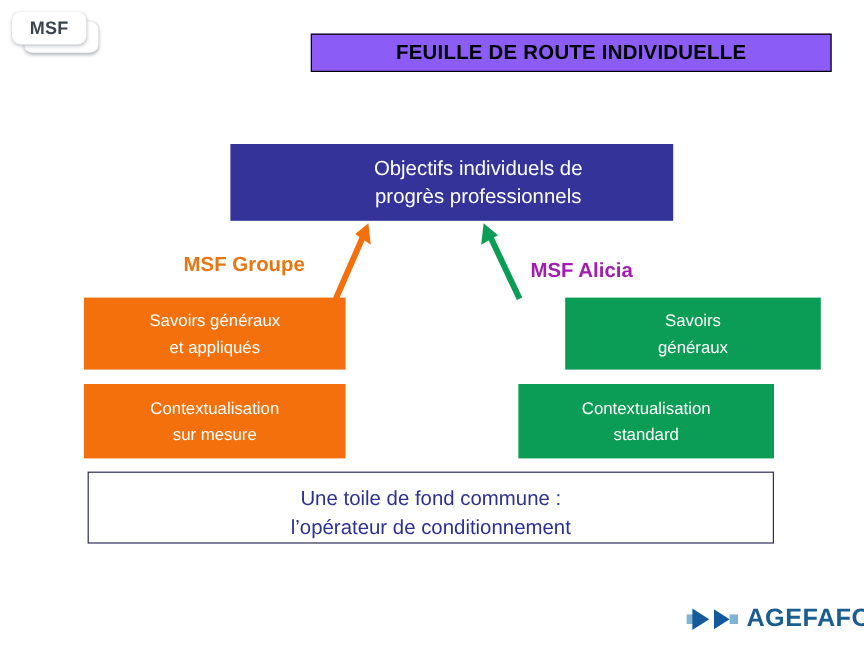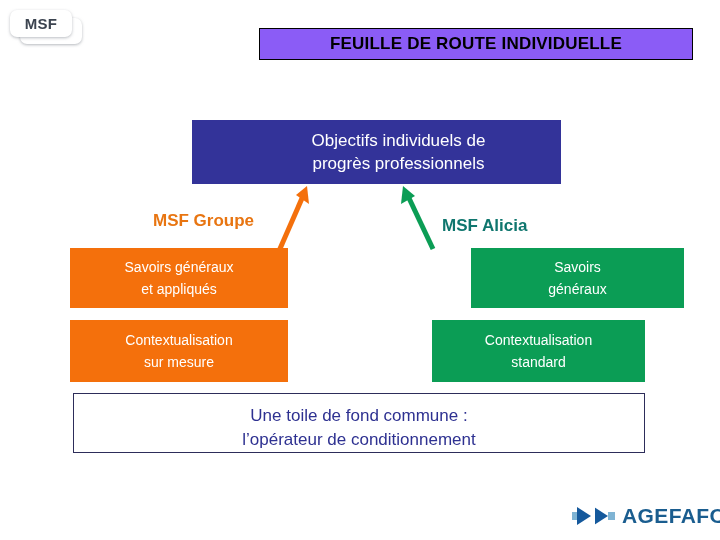--- a/index.html
+++ b/index.html
@@ -124,21 +124,21 @@
   }
   .heading-left {
     left: 118px;
     top: 211px;
     color: #e87511;
     margin-left: 35px;
   }
   .heading-right {
     left: 442px;
     top: 216px;
-    color: #0f766e;
+    color: #a21caf;
   }
 
   
   .cell {
     position: absolute;
     display: flex;
     align-items: center;
     justify-content: center;
     text-align: center;
     color: #ffffff;

